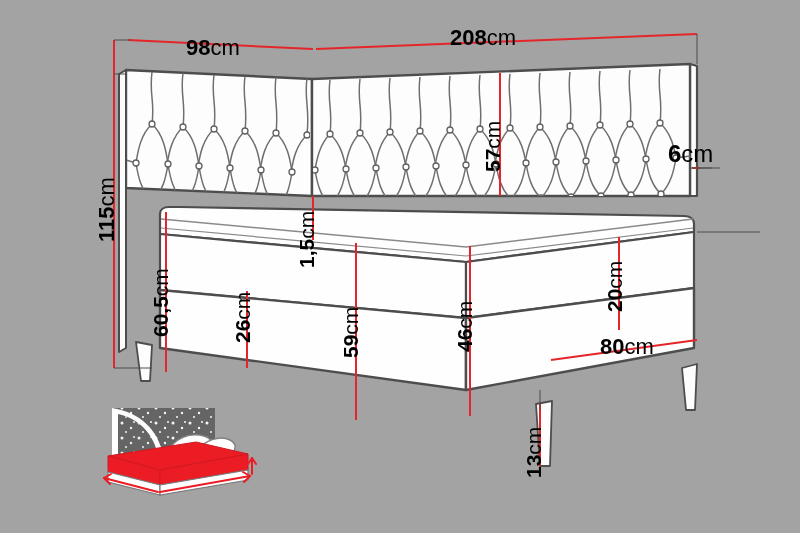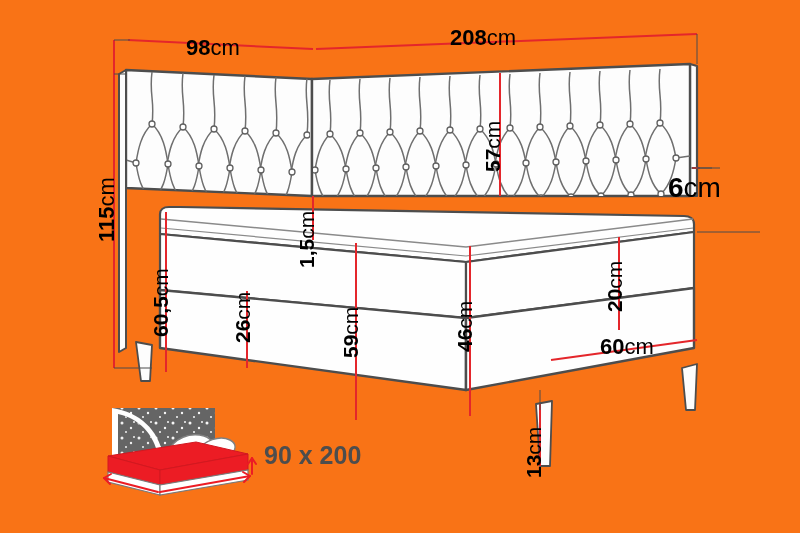--- a/index.html
+++ b/index.html
@@ -7,21 +7,21 @@
     padding: 0;
     background: #ffffff;
   }
   body {
     font-family: "Liberation Sans", sans-serif;
   }
   #stage {
     position: relative;
     width: 800px;
     height: 533px;
-    background: #f97316;
+    background: #a3a3a3;
     overflow: hidden;
   }
   #drawing {
     position: absolute;
     left: 0;
     top: 0;
     width: 800px;
     height: 533px;
   }
   .dimlabel {
@@ -353,21 +353,21 @@
   </div>
 
   <div class="dimlabel vert" style="left:96px; top:242px; font-size:22px; transform:rotate(-90deg);">
     <span class="num">115</span><span class="unit">cm</span>
   </div>
 
   <div class="dimlabel vert" style="left:482px; top:172px; font-size:21px; transform:rotate(-90deg);">
     <span class="num">57</span><span class="unit">cm</span>
   </div>
 
-  <div class="dimlabel" style="left:668px; top:174px; font-size:28px;">
+  <div class="dimlabel" style="left:668px; top:142px; font-size:24px;">
     <span class="num">6</span><span class="unit">cm</span>
   </div>
 
   <div class="dimlabel vert" style="left:296px; top:268px; font-size:21px; transform:rotate(-90deg);">
     <span class="num">1,5</span><span class="unit">cm</span>
   </div>
 
   <div class="dimlabel vert" style="left:150px; top:337px; font-size:21px; transform:rotate(-90deg);">
     <span class="num">60,5</span><span class="unit">cm</span>
   </div>
@@ -382,22 +382,21 @@
 
   <div class="dimlabel vert" style="left:340px; top:358px; font-size:21px; transform:rotate(-90deg);">
     <span class="num">59</span><span class="unit">cm</span>
   </div>
 
   <div class="dimlabel vert" style="left:454px; top:352px; font-size:21px; transform:rotate(-90deg);">
     <span class="num">46</span><span class="unit">cm</span>
   </div>
 
   <div class="dimlabel" style="left:600px; top:336px; font-size:22px;">
-    <span class="num">60</span><span class="unit">cm</span>
+    <span class="num">80</span><span class="unit">cm</span>
   </div>
 
   <div class="dimlabel vert" style="left:523px; top:478px; font-size:21px; transform:rotate(-90deg);">
     <span class="num">13</span><span class="unit">cm</span>
   </div>
 
-  <div class="dimlabel" style="left:264px; top:443px; font-size:25px; font-weight:bold; color:#4d4d4d;">90 x 200</div>
 
 </div>
 
 </body></html>

